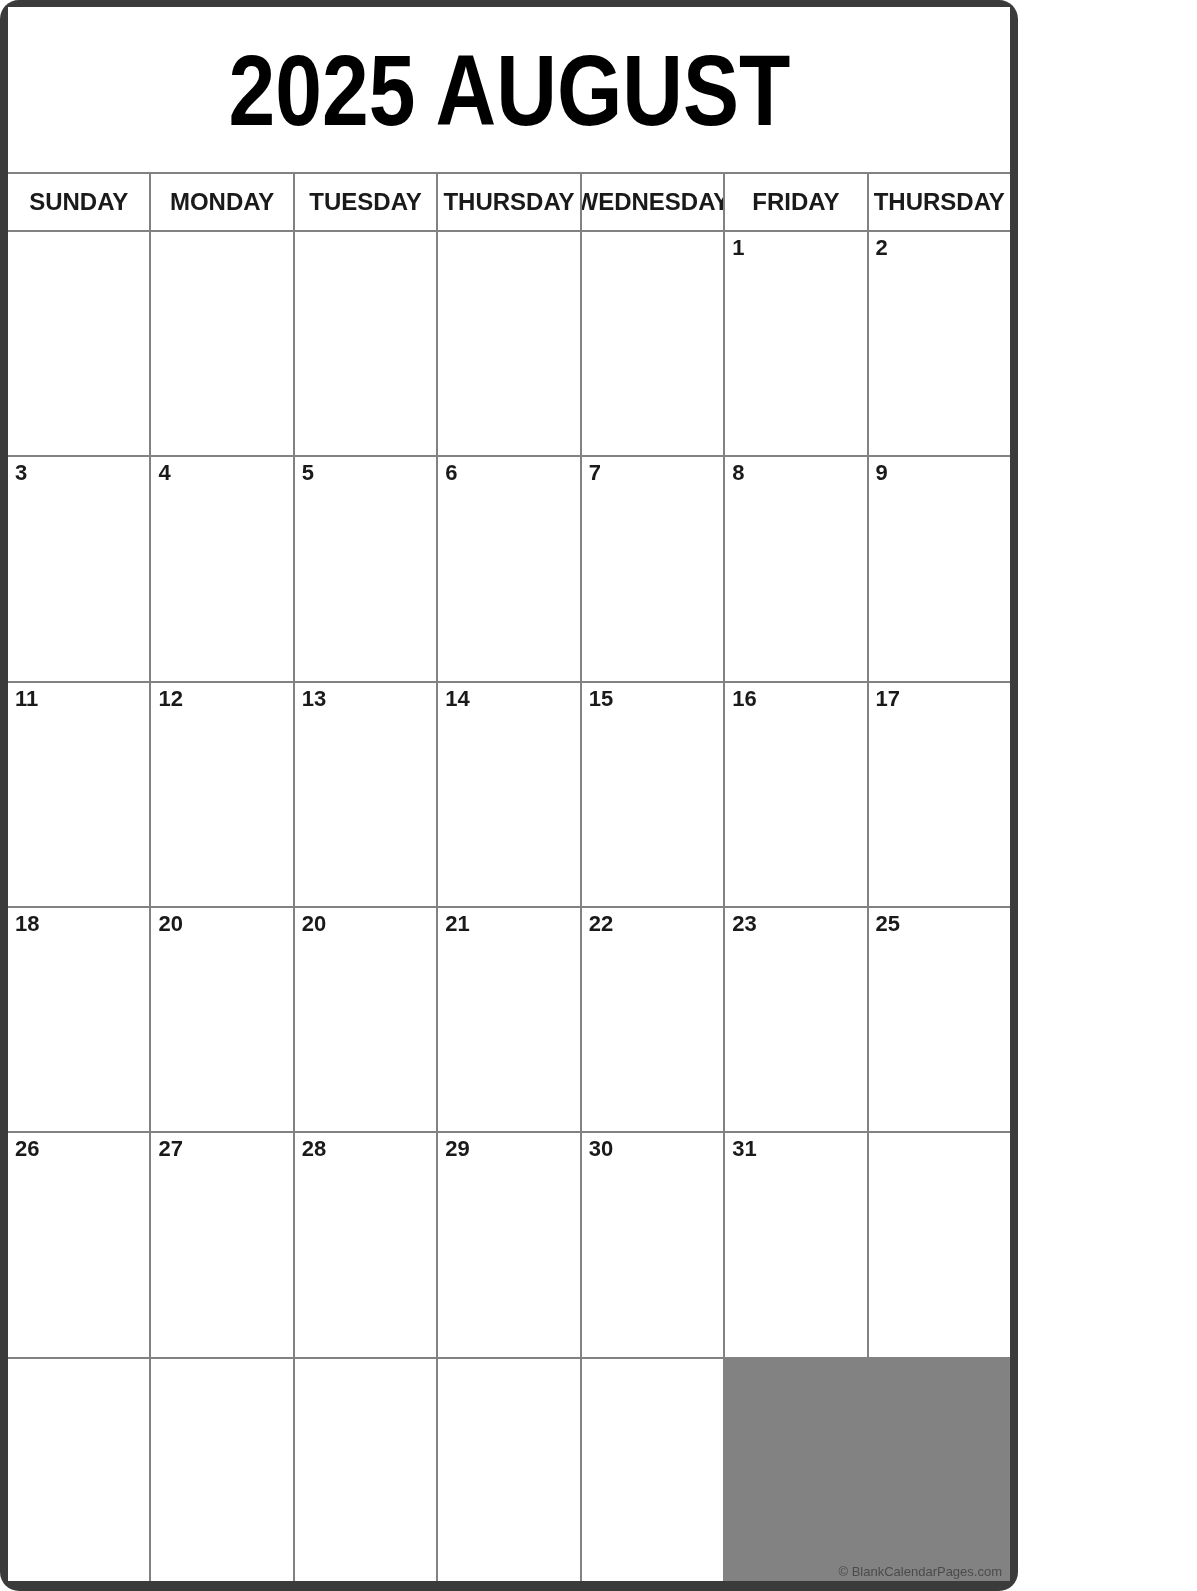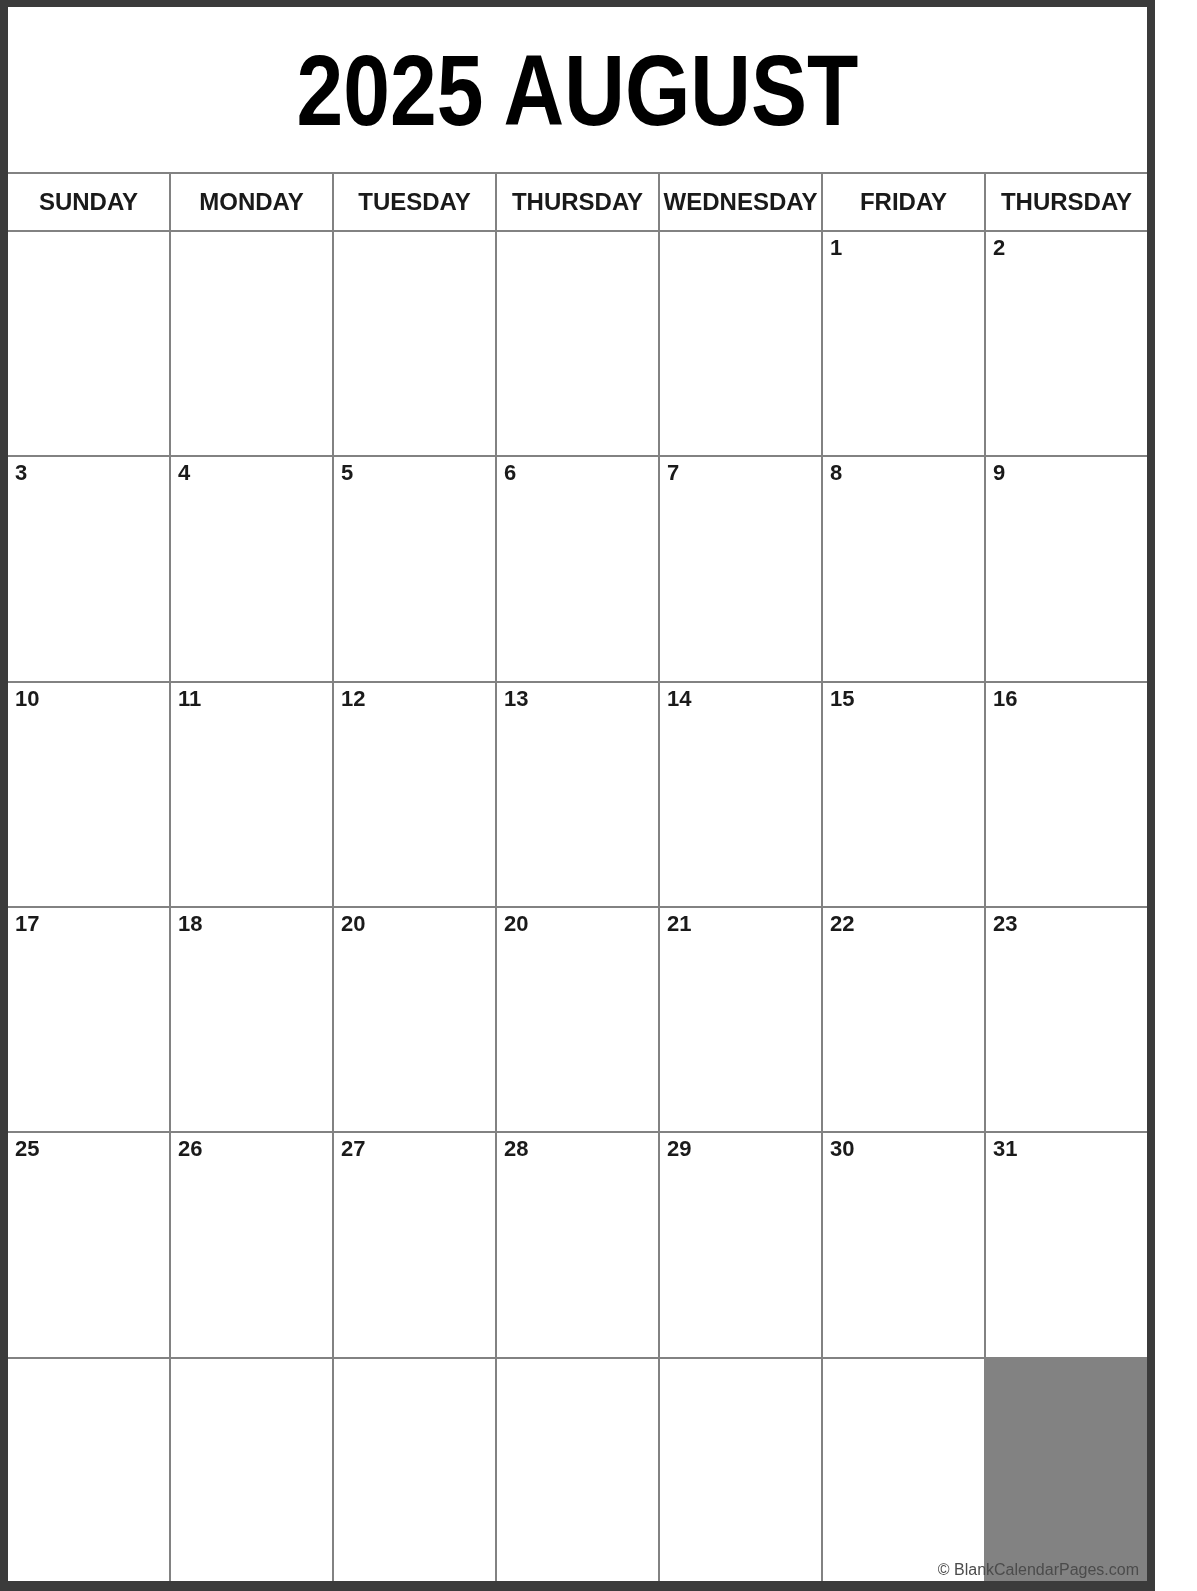--- a/index.html
+++ b/index.html
@@ -12,24 +12,25 @@
   }
   * { box-sizing: border-box; }
   html, body {
     margin: 0;
     padding: 0;
     background: var(--background);
     font-family: "Liberation Sans", "DejaVu Sans", sans-serif;
   }
   .page {
     position: relative;
-    width: 1155px;
+    width: 1018px;
     height: 1591px;
     background: var(--background);
     overflow: hidden;
+    border-radius: 19px;
   }
   .frame {
     position: absolute;
     inset: 0;
     border-style: solid;
     border-color: var(--frame);
     border-width: 7px 8px 10px 8px;
     z-index: 5;
     pointer-events: none;
   }
@@ -87,21 +88,21 @@
     padding: 3px 0 0 7px;
     font-size: 22px;
     font-weight: bold;
     line-height: 1.15;
     color: var(--day-text);
   }
   .copyright {
     position: absolute;
     right: 16px;
     bottom: 12px;
-    font-size: 16px;
+    font-size: 13px;
     font-weight: normal;
     color: var(--copyright-text);
     z-index: 6;
   }
 </style>
 </head>
 <body>
 
 <div class="page">
   <div class="frame"></div>
@@ -145,23 +146,20 @@
       <div class="cell">
         <span class="num">7</span>
       </div>
       <div class="cell">
         <span class="num">8</span>
       </div>
       <div class="cell">
         <span class="num">9</span>
       </div>
       <div class="cell">
-        <span class="num">10</span>
-      </div>
-      <div class="cell">
         <span class="num">11</span>
       </div>
       <div class="cell">
         <span class="num">12</span>
       </div>
       <div class="cell">
         <span class="num">13</span>
       </div>
       <div class="cell">
         <span class="num">14</span>

